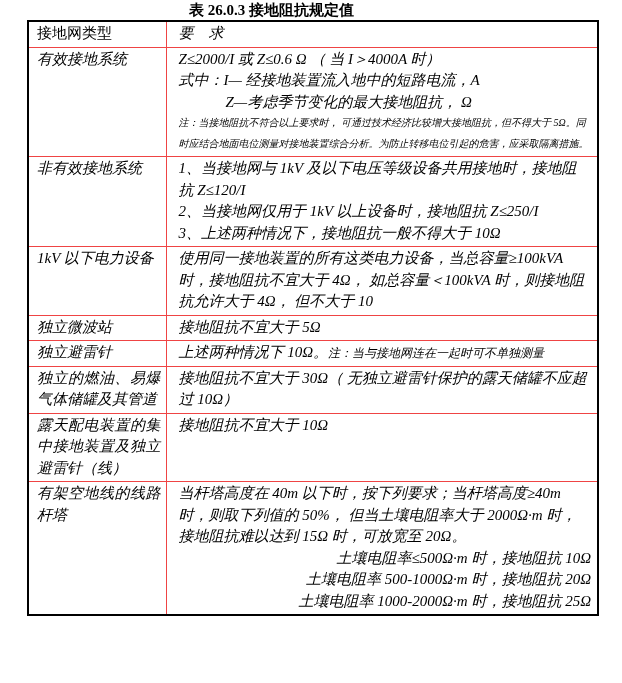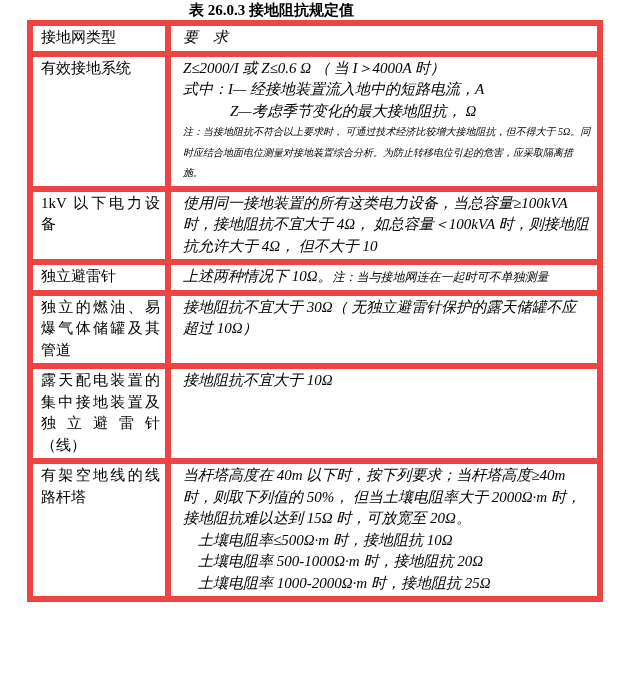--- a/index.html
+++ b/index.html
@@ -22,32 +22,32 @@
   table.gnd {
     border-collapse: collapse;
     table-layout: fixed;
     margin-left: 27px;
     width: 570px;
     border: 2px solid #000;
   }
   col.c1 { width: 138px; }
   col.c2 { width: 432px; }
   td {
-    border: 6px solid #ef4444;
+    border: 1px solid #ef4444;
     vertical-align: top;
     font-size: 15px;
     line-height: 21.5px;
     padding: 1px 5px 2px 8px;
   }
   td.req { padding-left: 12px; padding-right: 6px; font-style: italic; }
-  td.lbl { text-align: justify; }
+  td.lbl { text-align: justify; font-style: italic; }
   td.th  { height: 25px; }
   .ln   { white-space: normal; }
   .ind  { padding-left: 47px; }   
-  .sub  { padding-left: 15px; }   
+  .sub  { padding-left: 15px; text-align: right; }   
   .note { font-size: 10px; line-height: 20.5px; }
   span.note { font-size: 12px; }
 </style>
 </head>
 <body>
 
 <div class="page">
 
   <div class="doc-title">表 26.0.3 接地阻抗规定值</div>
 
@@ -66,28 +66,42 @@
     <tr>
       <td class="lbl">有效接地系统</td>
       <td class="req">
         <div class="ln">Z≤2000/I 或 Z≤0.6 Ω （ 当 I＞4000A 时）</div>
         <div class="ln">式中：I— 经接地装置流入地中的短路电流，A</div>
         <div class="ln ind">Z—考虑季节变化的最大接地阻抗， Ω</div>
         <div class="ln note">注：当接地阻抗不符合以上要求时， 可通过技术经济比较增大接地阻抗，但不得大于 5Ω。同时应结合地面电位测量对接地装置综合分析。为防止转移电位引起的危害，应采取隔离措施。</div>
       </td>
     </tr>
 
+    <tr>
+      <td class="lbl">非有效接地系统</td>
+      <td class="req">
+        <div class="ln">1、当接地网与 1kV 及以下电压等级设备共用接地时，接地阻抗 Z≤120/I</div>
+        <div class="ln">2、当接地网仅用于 1kV 以上设备时，接地阻抗 Z≤250/I</div>
+        <div class="ln">3、上述两种情况下，接地阻抗一般不得大于 10Ω</div>
+      </td>
+    </tr>
 
     <tr>
       <td class="lbl">1kV 以下电力设备</td>
       <td class="req">
         <div class="ln">使用同一接地装置的所有这类电力设备，当总容量≥100kVA 时，接地阻抗不宜大于 4Ω， 如总容量＜100kVA 时，则接地阻抗允许大于 4Ω， 但不大于 10</div>
       </td>
     </tr>
 
+    <tr>
+      <td class="lbl">独立微波站</td>
+      <td class="req">
+        <div class="ln">接地阻抗不宜大于 5Ω</div>
+      </td>
+    </tr>
 
     <tr>
       <td class="lbl">独立避雷针</td>
       <td class="req">
         <div class="ln"><span>上述两种情况下 10Ω。</span><span class="note">注：当与接地网连在一起时可不单独测量</span></div>
       </td>
     </tr>
 
 
     <tr>

